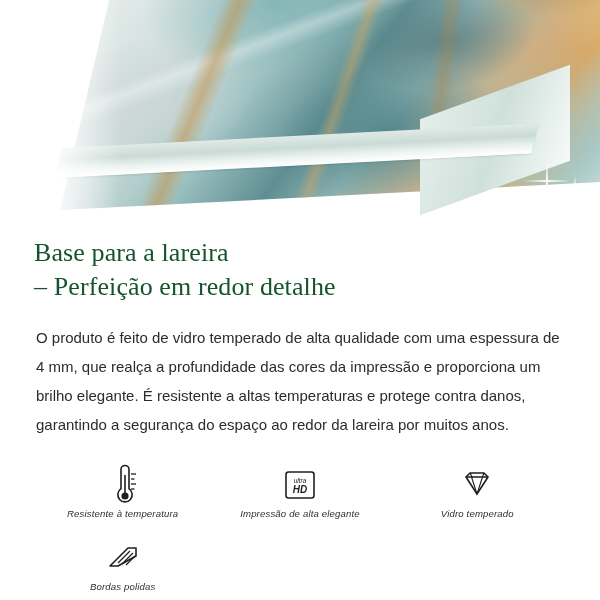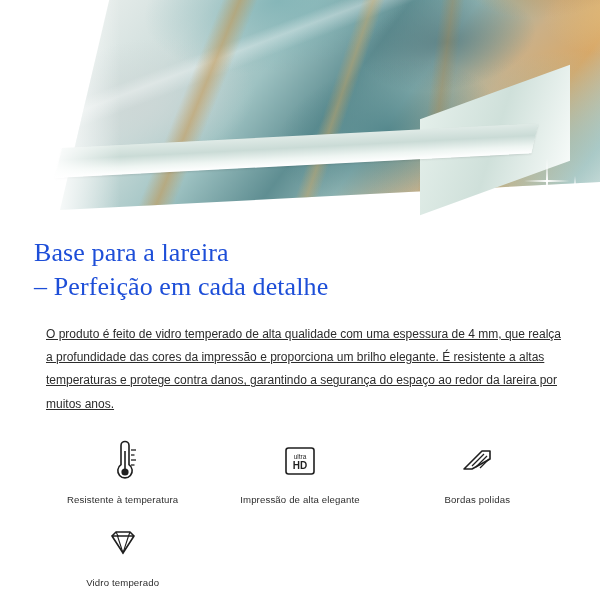--- a/index.html
+++ b/index.html
@@ -110,55 +110,54 @@
 
   
   .content {
     padding: 18px 34px 0 34px;
   }
   h1.title {
     font-family: "Liberation Serif", serif;
     font-weight: 400;
     font-size: 26px;
     line-height: 1.32;
-    color: #1d4ed8;
+    color: #14532d;
     margin: 0;
     letter-spacing: 0.1px;
   }
   h1.title .line2 { display: block; }
   p.description {
-    margin: 18px 0 0 12px;
-    font-size: 12px;
+    margin: 18px 0 0 2px;
+    font-size: 15px;
     line-height: 1.95;
     color: #2c2c2c;
     max-width: 535px;
-    text-decoration: underline;
   }
 
   
   .features {
     margin-top: 22px;
     display: grid;
     grid-template-columns: repeat(3, 1fr);
     row-gap: 16px;
   }
   .feature {
     display: flex;
     flex-direction: column;
     align-items: center;
     justify-content: flex-start;
+    font-style: italic;
   }
   .feature-icon {
     height: 46px;
     display: flex;
     align-items: center;
     justify-content: center;
   }
   .feature-label {
-    margin-top: 10px;
     font-size: 9.6px;
     color: #2e2e2e;
     text-align: center;
     letter-spacing: 0.15px;
   }
   svg { display: block; }
 </style>
 </head>
 <body>
 
@@ -170,21 +169,21 @@
     <div class="glass-edge"></div>
     <div class="hero-mask-left"></div>
     <div class="sparkle s1"></div>
     <div class="sparkle s2"></div>
   </div>
 
   <div class="content">
 
     <h1 class="title">
       <span>Base para a lareira</span>
-      <span class="line2">– Perfeição em cada detalhe</span>
+      <span class="line2">– Perfeição em redor detalhe</span>
     </h1>
 
     <p class="description">O produto é feito de vidro temperado de alta qualidade com uma espessura de 4 mm, que realça a profundidade das cores da impressão e proporciona um brilho elegante. É resistente a altas temperaturas e protege contra danos, garantindo a segurança do espaço ao redor da lareira por muitos anos.</p>
 
     <div class="features">
 
       <div class="feature">
         <div class="feature-icon">
           <svg width="40" height="44" viewBox="0 0 40 44">
             <path d="M18 6.5a4 4 0 0 1 8 0v19.2a7.2 7.2 0 1 1-8 0V6.5z" fill="none" stroke="#1f1f1f" stroke-width="1.6"></path>
@@ -206,39 +205,39 @@
             <text x="22" y="20" text-anchor="middle" font-family="Liberation Sans, sans-serif" font-size="6.5" fill="#1f1f1f">ultra</text>
             <text x="22" y="30" text-anchor="middle" font-family="Liberation Sans, sans-serif" font-size="10" font-weight="bold" fill="#1f1f1f">HD</text>
           </svg>
         </div>
         <div class="feature-label">Impressão de alta elegante</div>
       </div>
 
 
       <div class="feature">
         <div class="feature-icon">
-          <svg width="46" height="40" viewBox="0 0 46 40">
-            <path d="M10 28 L28 10 L36 10 L36 18 L18 28 Z" fill="none" stroke="#1f1f1f" stroke-width="1.6" stroke-linejoin="round"></path>
-            <line x1="18" y1="25" x2="30" y2="13" stroke="#1f1f1f" stroke-width="1.2"></line>
-            <line x1="22" y1="26" x2="33" y2="15" stroke="#1f1f1f" stroke-width="1.2"></line>
-            <line x1="26" y1="27" x2="35" y2="18" stroke="#1f1f1f" stroke-width="1.2"></line>
-          </svg>
-        </div>
-        <div class="feature-label">Bordas polidas</div>
-      </div>
-
-      <div class="feature">
-        <div class="feature-icon">
           <svg width="46" height="42" viewBox="0 0 46 42">
             <path d="M12 13h22l-11 17L12 13z" fill="none" stroke="#1f1f1f" stroke-width="1.6" stroke-linejoin="round"></path>
             <path d="M12 13l4-4h14l4 4" fill="none" stroke="#1f1f1f" stroke-width="1.6" stroke-linejoin="round"></path>
             <path d="M16 9l2 4-1 0" fill="none" stroke="#1f1f1f" stroke-width="1.1"></path>
             <path d="M17.5 13L23 30l5.5-17" fill="none" stroke="#1f1f1f" stroke-width="1.1"></path>
             <path d="M30 9l-1.5 4" fill="none" stroke="#1f1f1f" stroke-width="1.1"></path>
           </svg>
         </div>
         <div class="feature-label">Vidro temperado</div>
       </div>
 
+      <div class="feature">
+        <div class="feature-icon">
+          <svg width="46" height="40" viewBox="0 0 46 40">
+            <path d="M10 28 L28 10 L36 10 L36 18 L18 28 Z" fill="none" stroke="#1f1f1f" stroke-width="1.6" stroke-linejoin="round"></path>
+            <line x1="18" y1="25" x2="30" y2="13" stroke="#1f1f1f" stroke-width="1.2"></line>
+            <line x1="22" y1="26" x2="33" y2="15" stroke="#1f1f1f" stroke-width="1.2"></line>
+            <line x1="26" y1="27" x2="35" y2="18" stroke="#1f1f1f" stroke-width="1.2"></line>
+          </svg>
+        </div>
+        <div class="feature-label">Bordas polidas</div>
+      </div>
+
 
     </div>
   </div>
 </div>
 
 </body></html>

